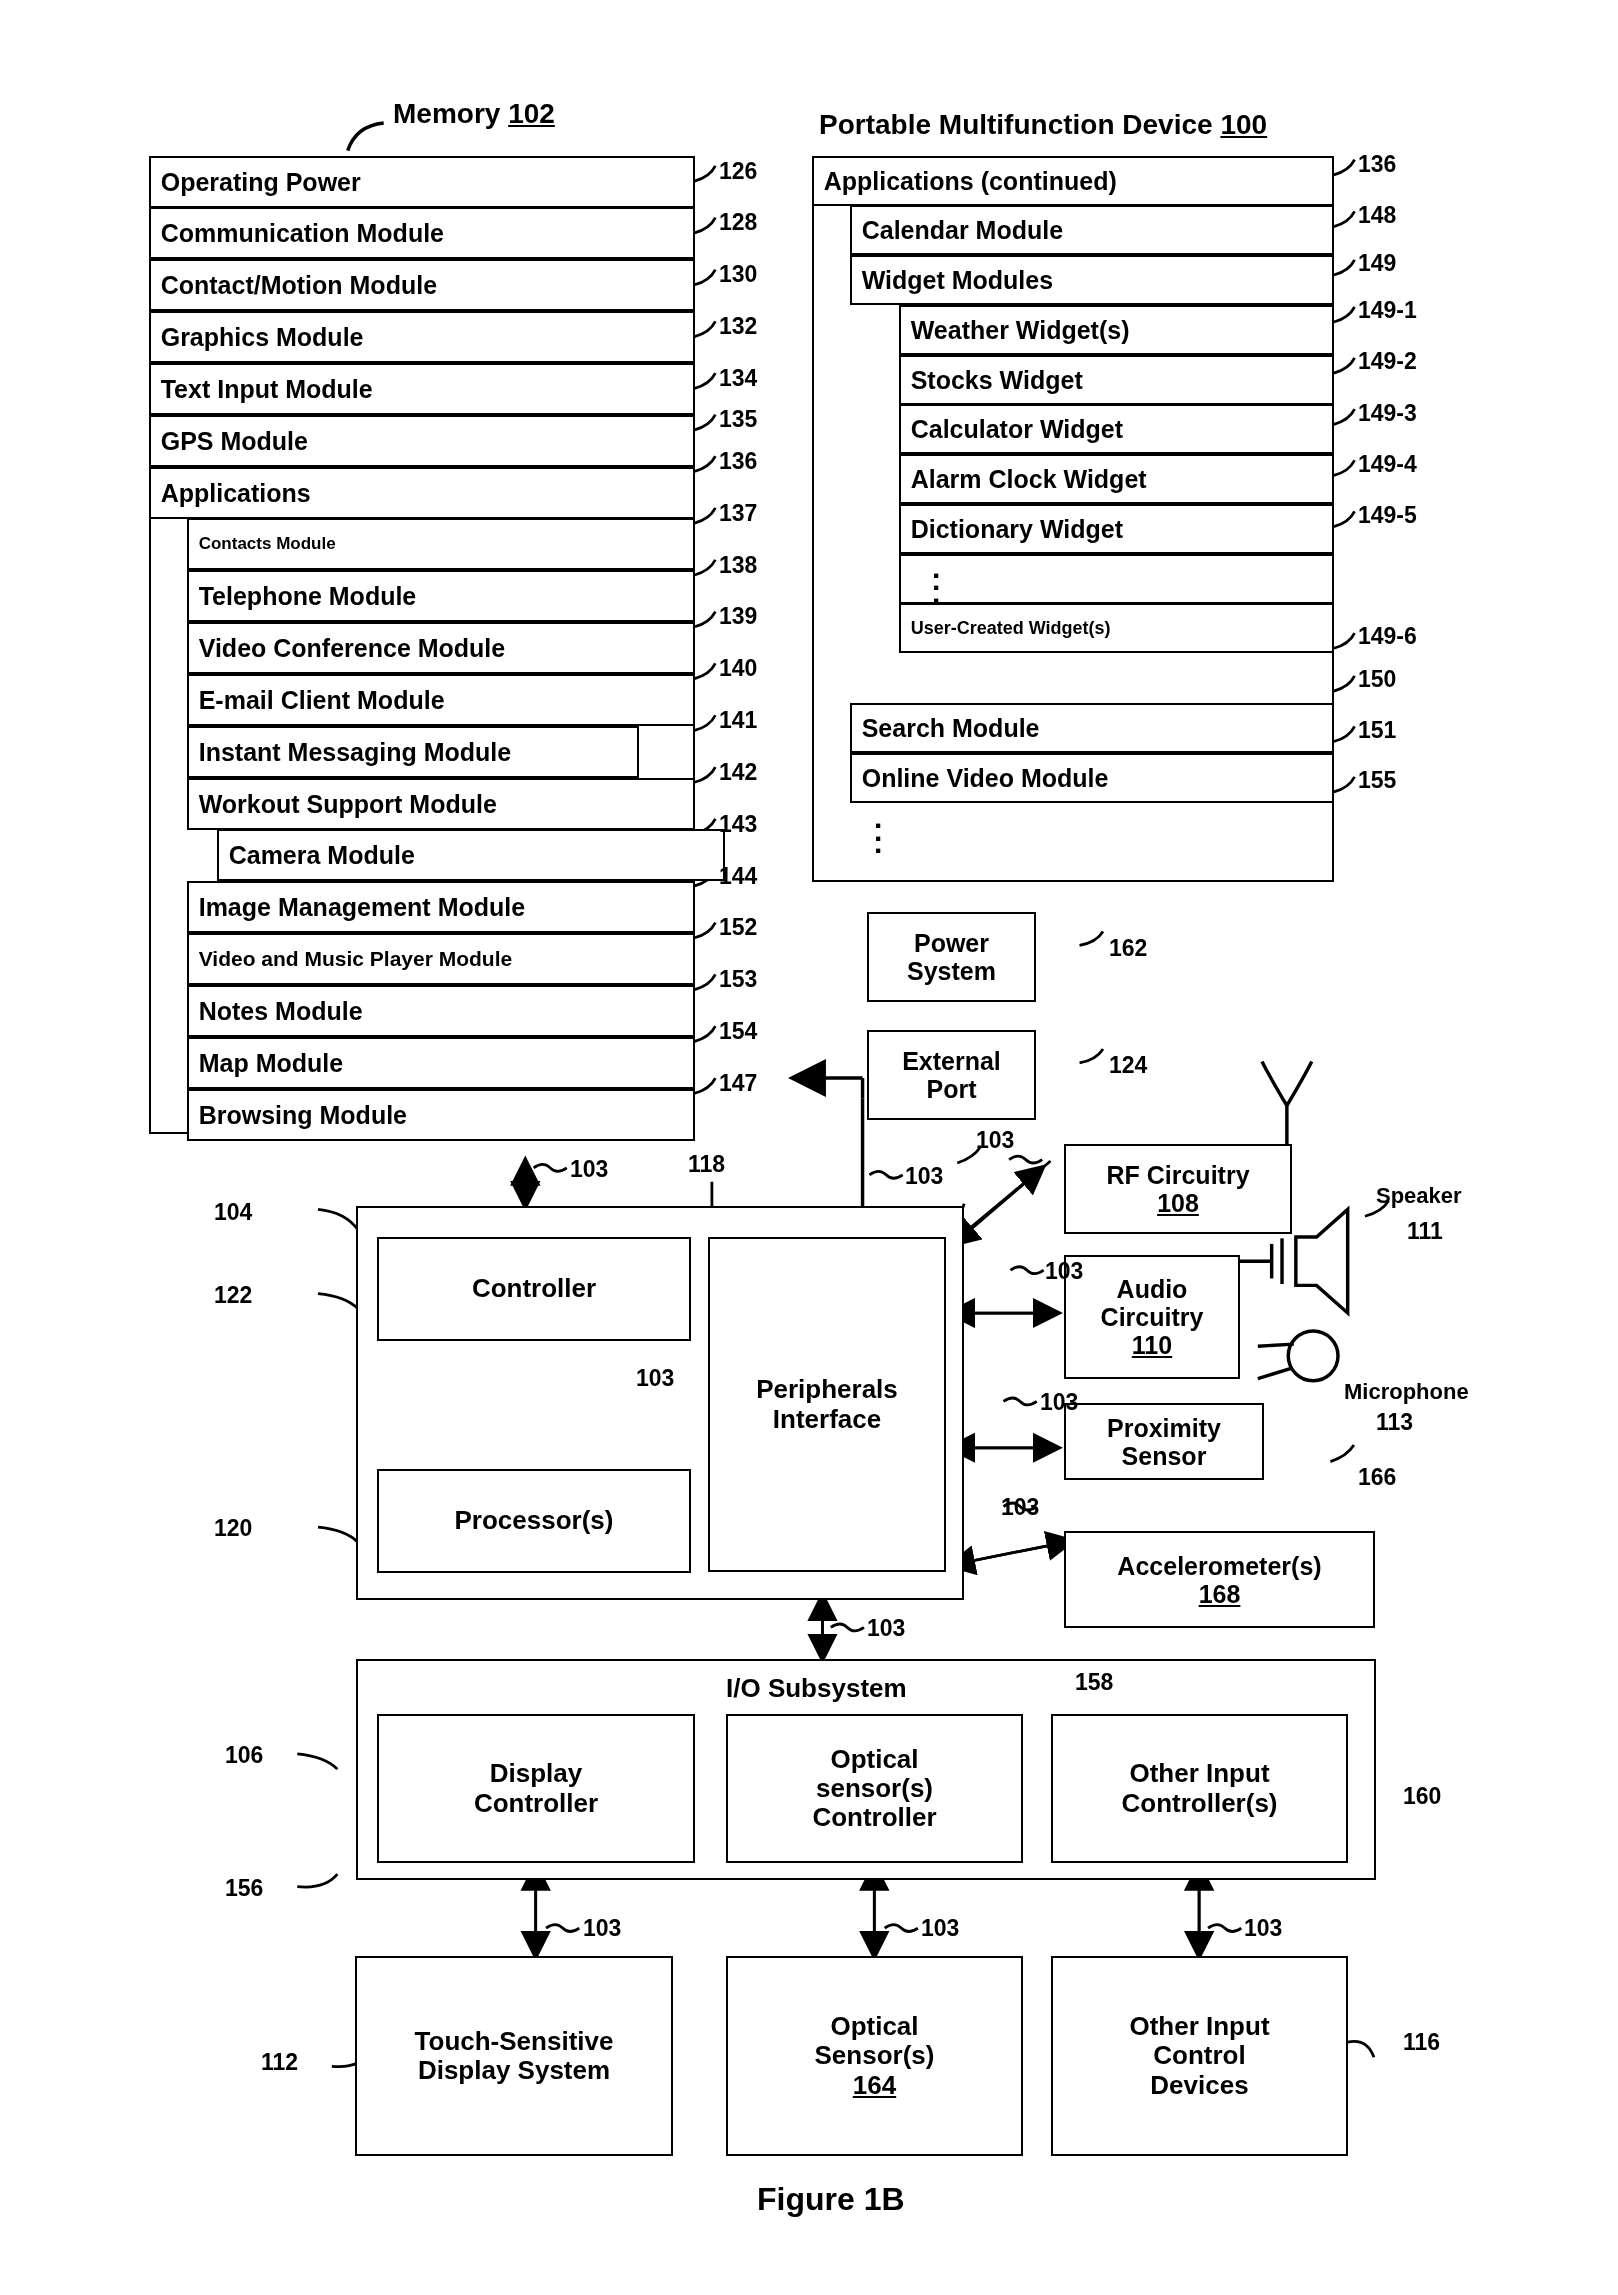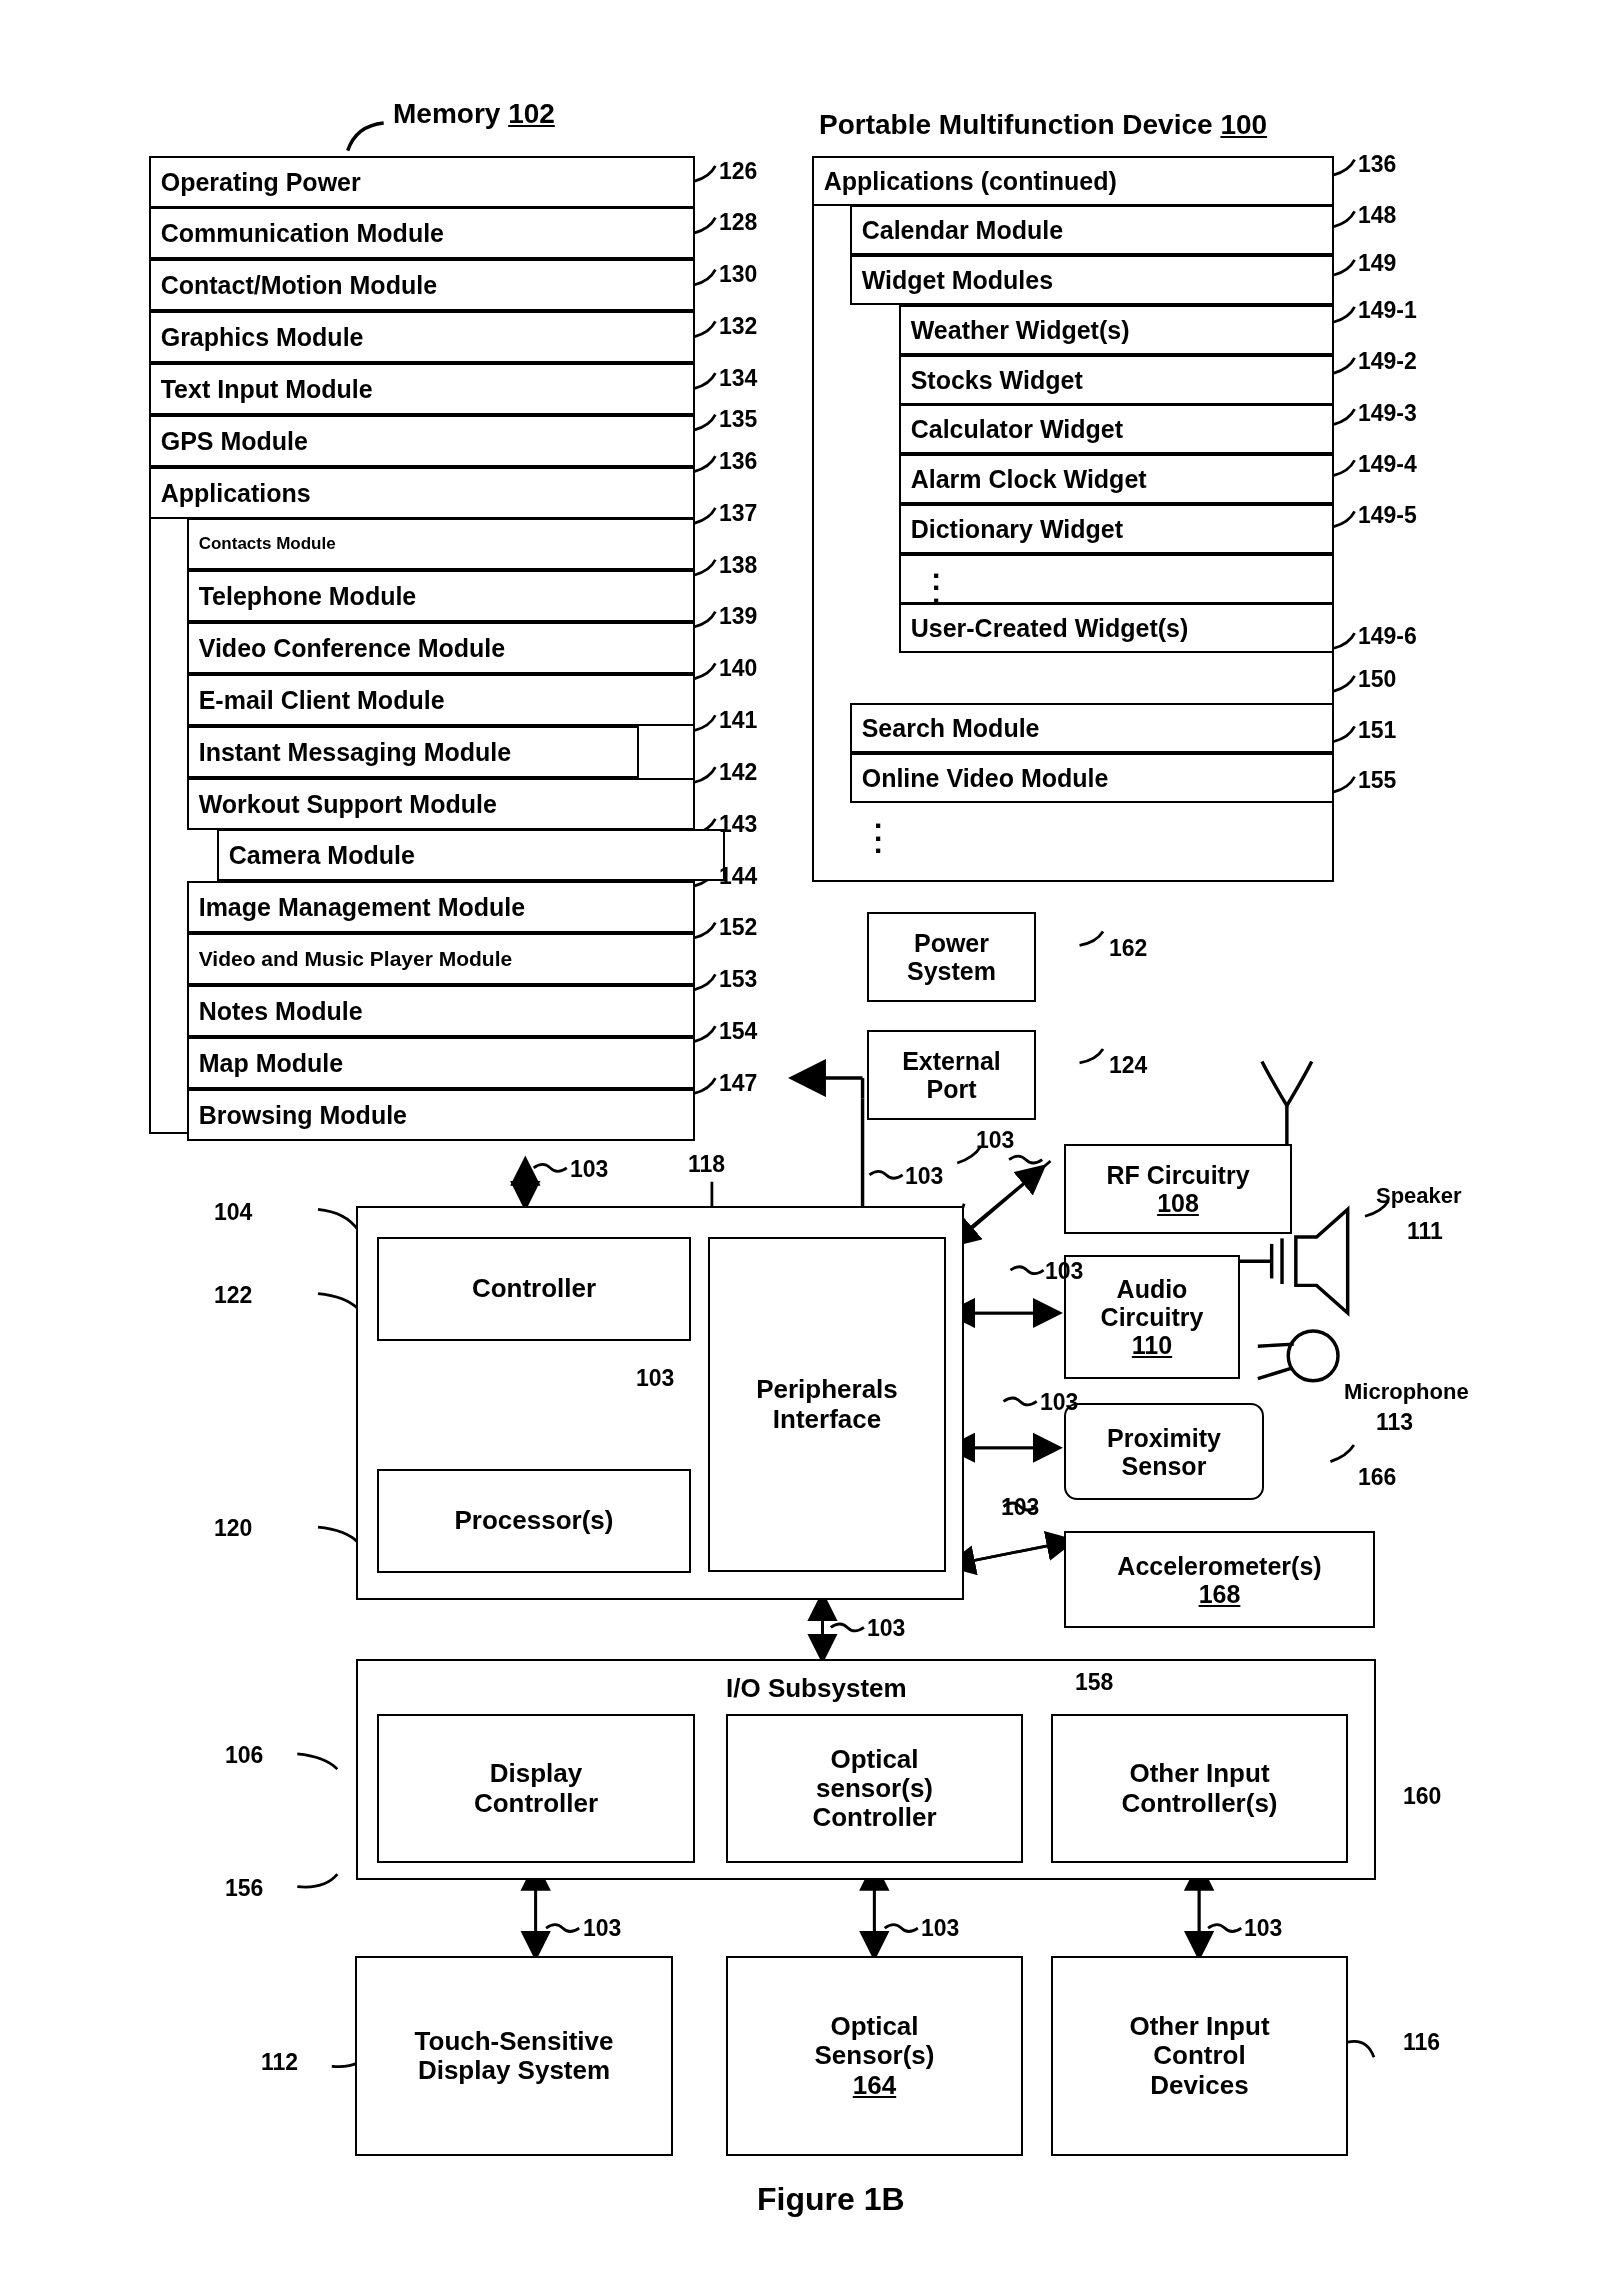--- a/index.html
+++ b/index.html
@@ -278,21 +278,21 @@
   <div class="box" style="left:899px;top:454px;width:435px;height:50px;">
       <div class="leftpad" style="height:100%;font-size:25px;">Alarm Clock Widget</div>
     </div>
   <div class="box" style="left:899px;top:504px;width:435px;height:50px;">
       <div class="leftpad" style="height:100%;font-size:25px;">Dictionary Widget</div>
     </div>
   <div class="box" style="left:899px;top:554px;width:435px;height:50px;">
     <div class="dots" style="left:31px;top:5.5px;font-size:30px;">.<br>.<br>.</div>
   </div>
   <div class="box" style="left:899px;top:603px;width:435px;height:50px;">
-      <div class="leftpad" style="height:100%;font-size:25px;">User-Created Widget(s)</div>
+      <div class="leftpad" style="height:100%;font-size:18px;">User-Created Widget(s)</div>
     </div>
   <div class="box" style="left:850px;top:703px;width:484px;height:50px;">
       <div class="leftpad" style="height:100%;font-size:25px;">Search Module</div>
     </div>
   <div class="box" style="left:850px;top:753px;width:484px;height:50px;">
       <div class="leftpad" style="height:100%;font-size:25px;">Online Video Module</div>
     </div>
   <div class="dots" style="left:874px;top:812px;font-size:30px;">.<br>.<br>.</div>
 
   <div class="num" style="left:1358px;top:151px;">136</div>
@@ -324,21 +324,21 @@
   </div>
 
   <div class="box" style="left:1064px;top:1255px;width:176px;height:124px;">
     <div class="ctr" style="height:100%;flex-direction:column;font-size:25px;">
       <div style="white-space:pre-line;">Audio
 Circuitry</div>
       <div class="ul">110</div>
     </div>
   </div>
 
-  <div class="box ctr" style="left:1064px;top:1403px;width:200px;height:97px;font-size:25px;white-space:pre-line;border-radius:13px;">Proximity
+  <div class="box ctr" style="left:1064px;top:1403px;width:200px;height:77px;font-size:25px;white-space:pre-line;">Proximity
 Sensor</div>
   <div class="num" style="left:1358px;top:1464px;">166</div>
 
   <div class="box" style="left:1064px;top:1531px;width:311px;height:97px;">
     <div class="ctr" style="height:100%;flex-direction:column;font-size:25px;">
       <div>Accelerometer(s)</div>
       <div class="ul">168</div>
     </div>
   </div>
 

